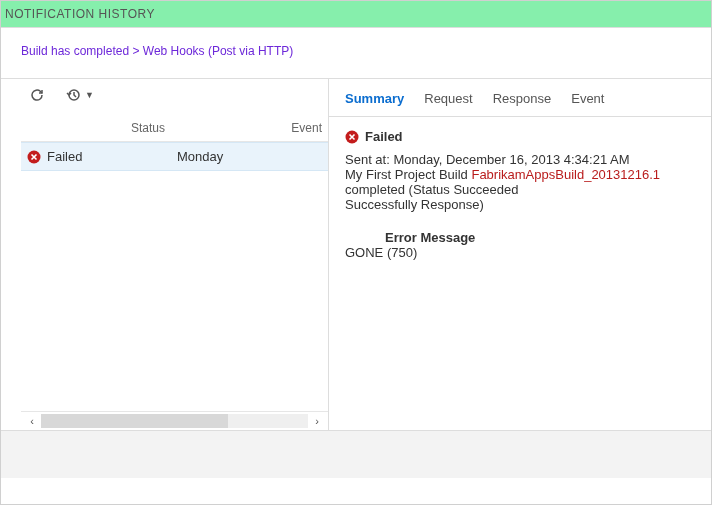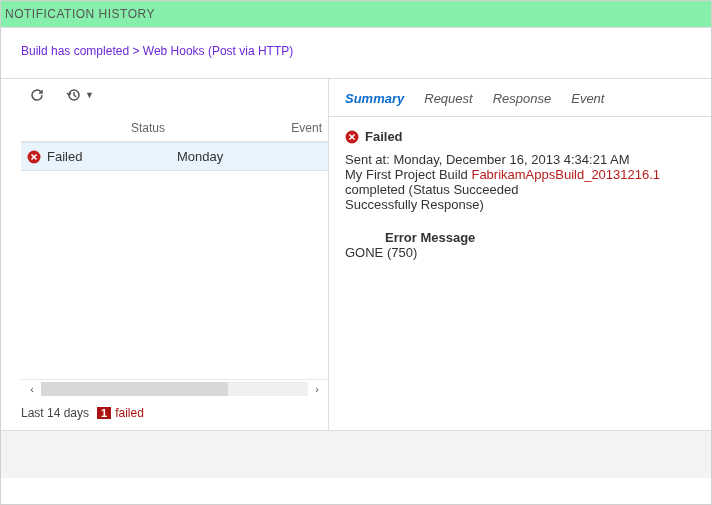--- a/index.html
+++ b/index.html
@@ -102,21 +102,20 @@
   .fail-word { color:#a11; }
   .right-pane {
     flex: 1;
     display:flex; flex-direction:column;
     min-width:0;
   }
   .tabs {
     display:flex; gap:20px;
     border-bottom:1px solid #ddd;
     padding: 8px 16px 0 16px;
-    font-style: italic;
   }
   .tab {
     padding: 4px 0 10px 0;
     color:#555;
     cursor:pointer;
     font-size:13px;
   }
   .tab.active { color:#0b6dcf; font-weight:600; }
   .detail-body { padding: 12px 16px; font-size:13px; color:#333; overflow:hidden;}
   .detail-status-row { display:flex; align-items:center; gap:6px; margin-bottom:8px;}
@@ -181,27 +180,20 @@
     </div>
 
     <div class="scroll-stub">
       <div class="arrow">‹</div>
       <div class="track">
           <div class="thumb"></div>
         </div>
       <div class="arrow">›</div>
     </div>
 
-    <div class="left-footer">
-      <span>Last 14 days</span>
-      <span style="display:inline-flex;align-items:center;gap:4px;">
-        <span class="count-badge">1</span>
-        <span class="fail-word">failed</span>
-      </span>
-    </div>
   </div>
 
   <div class="right-pane">
     <div class="tabs">
       <div class="tab active">Summary</div>
       <div class="tab">Request</div>
       <div class="tab">Response</div>
       <div class="tab">Event</div>
     </div>
     <div class="detail-body">

